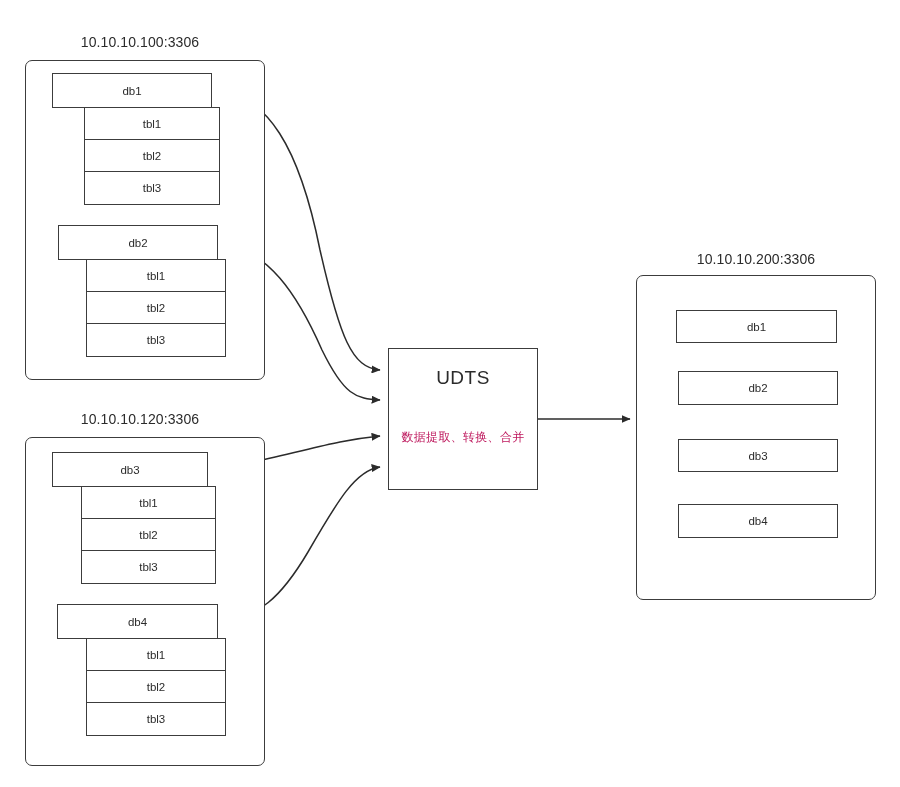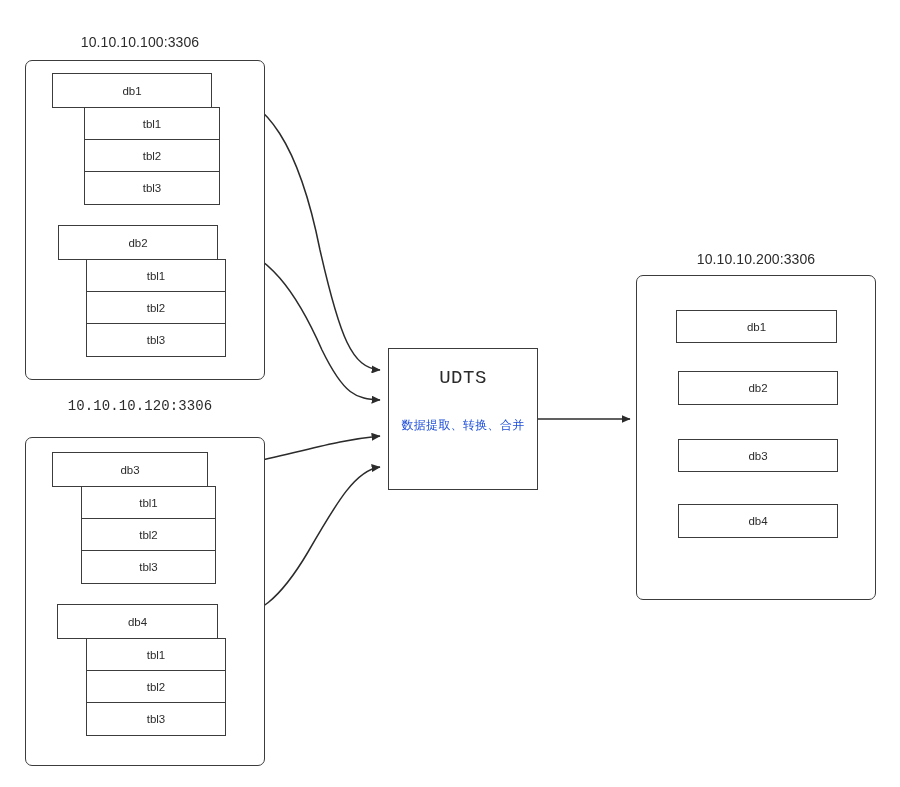--- a/index.html
+++ b/index.html
@@ -80,22 +80,22 @@
     justify-content: flex-start;
   }
   .udts-title {
     font-size: 19px;
     color: #2b2b2b;
     margin-top: 18px;
     letter-spacing: 0.5px;
   }
   .udts-sub {
     font-size: 12px;
-    color: #1d4ed8;
-    margin-top: 28px;
+    color: #be185d;
+    margin-top: 40px;
     letter-spacing: 0.3px;
   }
   .target-db {
     position: absolute;
     border: 1.6px solid #3c3c3c;
     background: #ffffff;
     box-sizing: border-box;
     display: flex;
     align-items: center;
     justify-content: center;
@@ -137,39 +137,39 @@
     <div class="tbl-box" style="left:76px; top:171px; width:136px; height:34px;">tbl3</div>
   </div>
 
   <div class="db-group">
     <div class="db-box" style="left:58px; top:225px; width:160px; height:35px;">db2</div>
     <div class="tbl-box" style="left:78px; top:259px; width:140px; height:33px;">tbl1</div>
     <div class="tbl-box" style="left:78px; top:291px; width:140px; height:33px;">tbl2</div>
     <div class="tbl-box" style="left:78px; top:323px; width:140px; height:34px;">tbl3</div>
   </div>
 
-  <div class="host-label" style="left:55px; top:398px; width:170px;font-family:Liberation Mono, monospace;">10.10.10.120:3306</div>
+  <div class="host-label" style="left:55px; top:411px; width:170px;">10.10.10.120:3306</div>
 
   <div class="server-panel" style="left:25px; top:437px; width:240px; height:329px;"></div>
 
   <div class="db-group">
     <div class="db-box" style="left:52px; top:452px; width:156px; height:35px;">db3</div>
     <div class="tbl-box" style="left:73px; top:486px; width:135px; height:33px;">tbl1</div>
     <div class="tbl-box" style="left:73px; top:518px; width:135px; height:33px;">tbl2</div>
     <div class="tbl-box" style="left:73px; top:550px; width:135px; height:34px;">tbl3</div>
   </div>
 
   <div class="db-group">
     <div class="db-box" style="left:57px; top:604px; width:161px; height:35px;">db4</div>
     <div class="tbl-box" style="left:78px; top:638px; width:140px; height:33px;">tbl1</div>
     <div class="tbl-box" style="left:78px; top:670px; width:140px; height:33px;">tbl2</div>
     <div class="tbl-box" style="left:78px; top:702px; width:140px; height:34px;">tbl3</div>
   </div>
 
-  <div class="udts-box" style="left:388px; top:348px; width:150px; height:142px;font-family:Liberation Mono, monospace;">
+  <div class="udts-box" style="left:388px; top:348px; width:150px; height:142px;">
     <div class="udts-title">UDTS</div>
     <div class="udts-sub">数据提取、转换、合并</div>
   </div>
 
   <div class="host-label" style="left:671px; top:251px; width:170px;">10.10.10.200:3306</div>
 
   <div class="server-panel" style="left:636px; top:275px; width:240px; height:325px;"></div>
 
   <div class="target-db" style="left:676px; top:310px; width:161px; height:33px;">db1</div>
   <div class="target-db" style="left:678px; top:371px; width:160px; height:34px;">db2</div>

